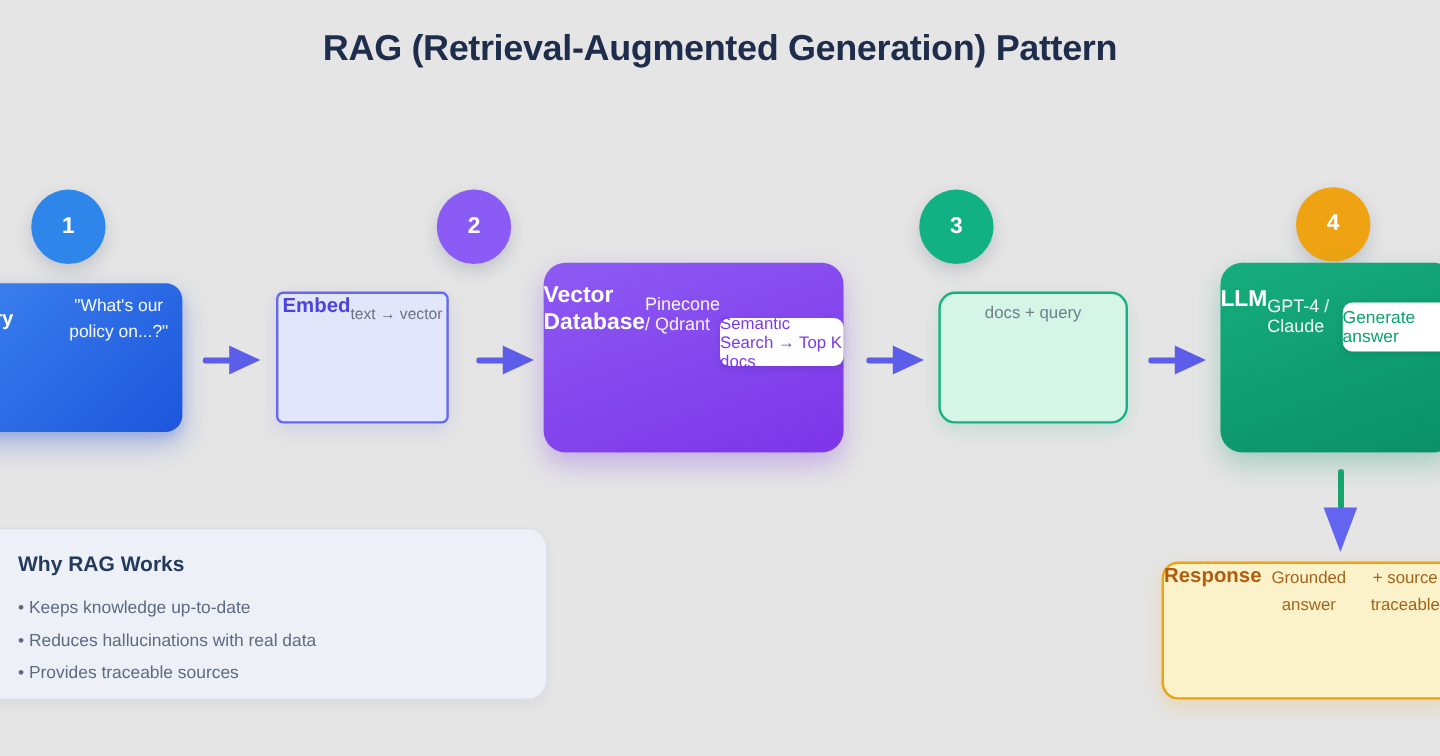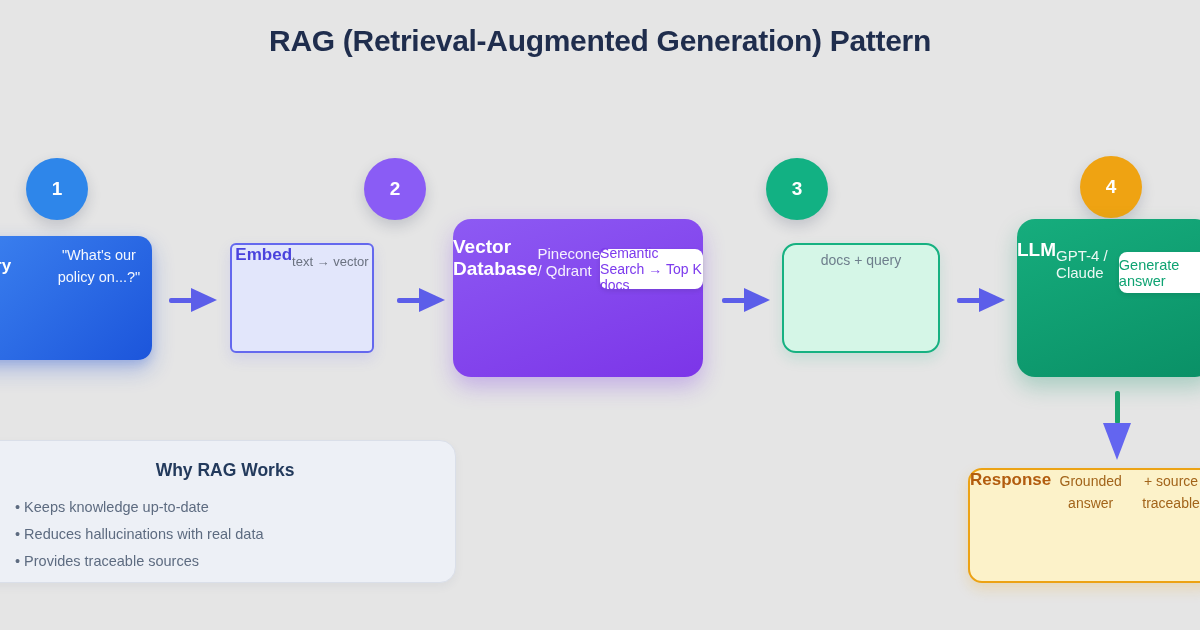--- a/index.html
+++ b/index.html
@@ -50,21 +50,21 @@
     background:linear-gradient(160deg,#8d5af3,#7c35e8);
     box-shadow:0 10px 22px rgba(124,53,232,.30);
     padding-top:17px;
   }
   .vdb .node-title{color:#fff;font-size:19px;}
   .vdb .node-sub{color:rgba(255,255,255,.92);font-size:15px;margin-top:9px;}
   .badge{
     background:#fff;border-radius:8px;display:flex;align-items:center;justify-content:center;
     box-shadow:0 2px 5px rgba(0,0,0,.10);
   }
-  .vdb .badge{width:202px;height:40px;margin-top:13px;color:#7c3aed;font-size:14px;}
+  .vdb .badge{width:202px;height:40px;margin-top:29px;color:#7c3aed;font-size:14px;}
   
   .build{
     left:782px;top:243px;width:158px;height:110px;border-radius:14px;
     background:#d5f6e7;border:2.5px solid #16b181;justify-content:center;
     box-shadow:0 6px 14px rgba(16,177,129,.15);
   }
   .build .node-title{color:#0f9f6e;font-size:16.5px;width:84px;text-align:center;line-height:1.45;}
   .build .node-sub{color:#6e7e8c;font-size:14px;margin-top:7px;}
   
   .llm{
@@ -85,21 +85,21 @@
   .resp .node-title{color:#b25c0e;font-size:17px;}
   .resp .node-sub{color:#a2641a;font-size:14px;line-height:1.6;text-align:center;}
   .resp .node-sub:first-of-type{margin-top:7px;}
   
   .why{
     left:-30px;top:440px;width:486px;height:143px;border-radius:16px;
     background:#edf0f6;border:1.5px solid #dadfe9;box-sizing:border-box;
     position:absolute;padding:19px 20px 0 44px;
     box-shadow:0 4px 10px rgba(30,58,95,.05);
   }
-  .why-title{color:#233a5c;font-size:17.5px;font-weight:700;text-align:center;margin:0 0 13px 0;}
+  .why-title{color:#233a5c;font-size:17.5px;font-weight:700;margin:0 0 13px 0;}
   .why-bullet{color:#5d6b80;font-size:14.5px;line-height:27px;}
   
   .harrow{position:absolute;width:48px;height:24px;top:288px;}
   .harrow .shaft{
     position:absolute;left:0;top:10px;width:25px;height:4.5px;border-radius:2px;background:#5c5ee9;
   }
   .harrow .head{
     position:absolute;left:22px;top:0;width:0;height:0;
     border-top:12px solid transparent;border-bottom:12px solid transparent;
     border-left:26px solid #5c5ee9;

